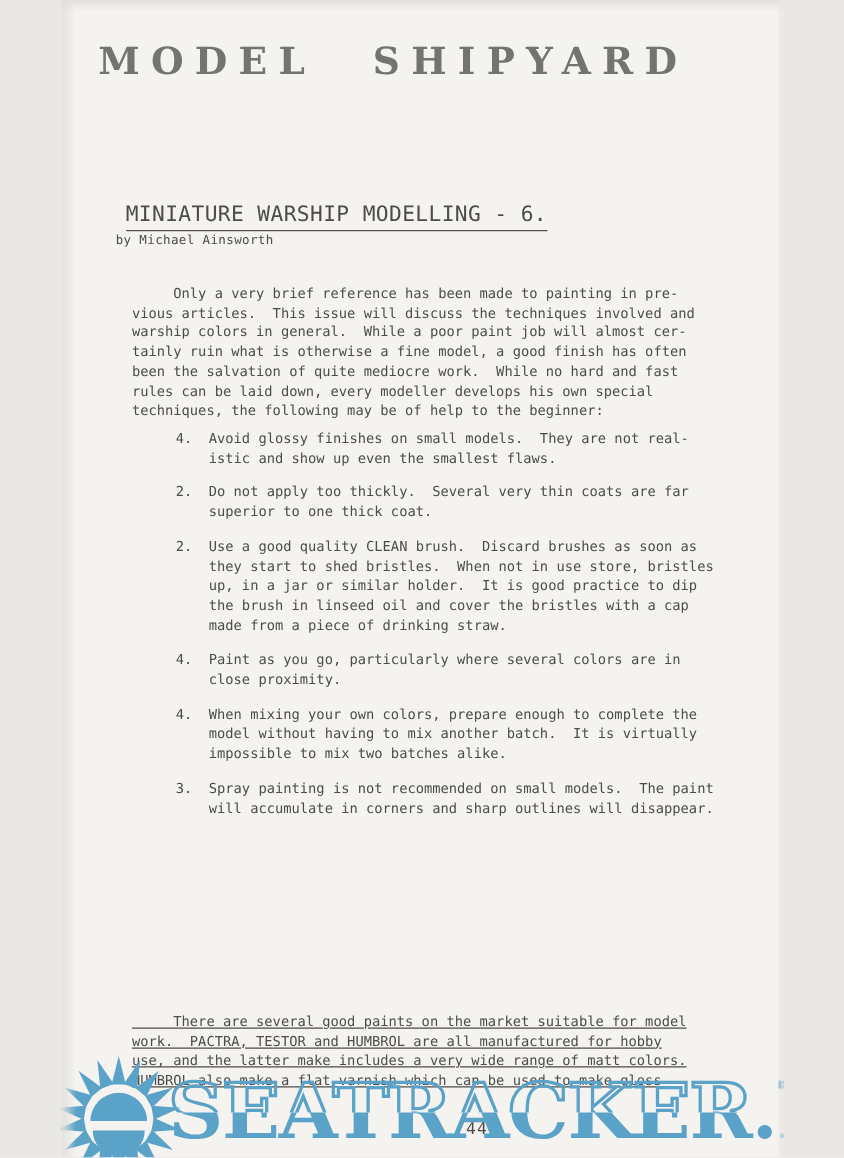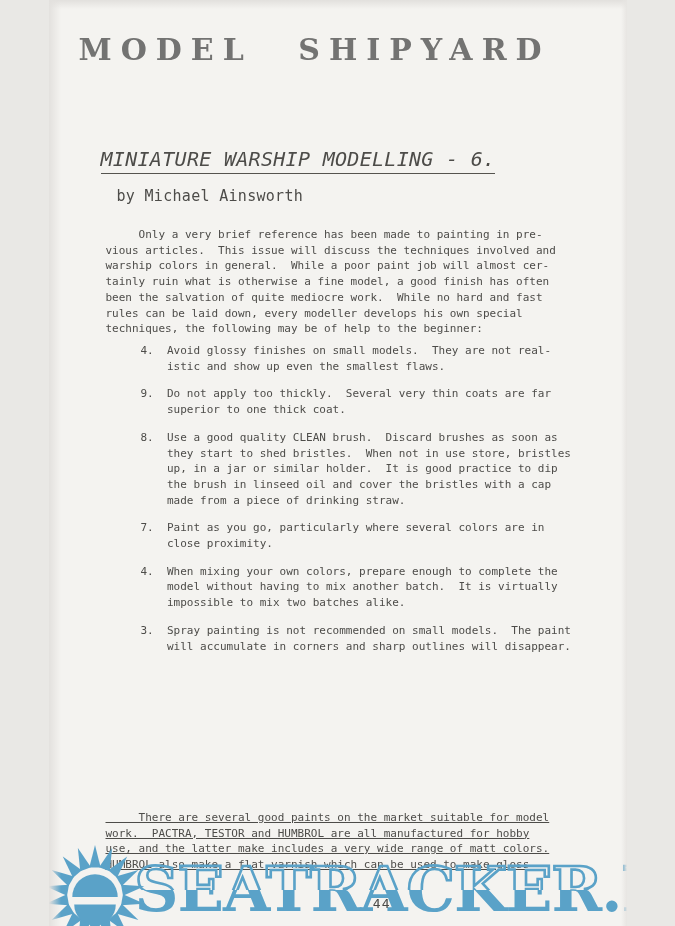--- a/index.html
+++ b/index.html
@@ -14,24 +14,24 @@
   .edge-right{top:0;right:0;bottom:0;width:6px;background:linear-gradient(270deg,#e7e5e2,rgba(231,229,226,0));}
 
   .masthead{
     position:absolute;left:30px;top:32px;z-index:1;margin:0;
     font-family:"DejaVu Serif","Liberation Serif",serif;font-weight:700;
     font-size:30px;letter-spacing:9px;word-spacing:26px;color:#737372;
   }
   .divider{position:absolute;left:583px;top:96px;width:1px;height:772px;background:rgba(90,85,80,.12);z-index:0;}
 
   .article-title{
-    position:absolute;left:52px;top:147px;z-index:1;
-    font-size:20px;letter-spacing:.3px;border-bottom:1.6px solid #55544f;padding-bottom:2px;font-style:italic;
-  }
-  .byline{position:absolute;left:68px;top:187px;z-index:1;font-size:15px;letter-spacing:.3px;}
+    position:absolute;left:52px;top:162px;z-index:1;
+    font-size:17px;letter-spacing:.3px;border-bottom:1.6px solid #55544f;padding-bottom:2px;
+  }
+  .byline{position:absolute;left:44px;top:187px;z-index:1;font-size:10px;letter-spacing:.3px;}
 
   pre.mono{margin:0;white-space:pre;font-family:"DejaVu Sans Mono",monospace;font-size:11px;line-height:15.7px;color:#4d4c49;}
   .intro{position:absolute;left:57px;top:227px;z-index:1;}
   .tips{position:absolute;left:92px;top:343px;z-index:1;}
   .tips pre.tip{margin:0 0 12px 0;}
   .closing{position:absolute;left:57px;top:810px;z-index:1;text-decoration:underline;}
 
   .illo{position:absolute;z-index:1;}
   .illo svg{display:block;width:100%;height:100%;}
   .illo-cannon{left:605px;top:25px;width:60px;height:46px;}
@@ -75,28 +75,28 @@
 vious articles.  This issue will discuss the techniques involved and
 warship colors in general.  While a poor paint job will almost cer-
 tainly ruin what is otherwise a fine model, a good finish has often
 been the salvation of quite mediocre work.  While no hard and fast
 rules can be laid down, every modeller develops his own special
 techniques, the following may be of help to the beginner:</pre>
 
   <div class="tips">
       <pre class="mono tip">4.  Avoid glossy finishes on small models.  They are not real-
     istic and show up even the smallest flaws.</pre>
-      <pre class="mono tip">9.  Do not apply too thickly.  Several very thin coats are far
+      <pre class="mono tip">2.  Do not apply too thickly.  Several very thin coats are far
     superior to one thick coat.</pre>
-      <pre class="mono tip">8.  Use a good quality CLEAN brush.  Discard brushes as soon as
+      <pre class="mono tip">2.  Use a good quality CLEAN brush.  Discard brushes as soon as
     they start to shed bristles.  When not in use store, bristles
     up, in a jar or similar holder.  It is good practice to dip
     the brush in linseed oil and cover the bristles with a cap
     made from a piece of drinking straw.</pre>
-      <pre class="mono tip">7.  Paint as you go, particularly where several colors are in
+      <pre class="mono tip">4.  Paint as you go, particularly where several colors are in
     close proximity.</pre>
       <pre class="mono tip">4.  When mixing your own colors, prepare enough to complete the
     model without having to mix another batch.  It is virtually
     impossible to mix two batches alike.</pre>
       <pre class="mono tip">3.  Spray painting is not recommended on small models.  The paint
     will accumulate in corners and sharp outlines will disappear.</pre>
     </div>
 
   <pre class="mono closing">     There are several good paints on the market suitable for model
 work.  PACTRA, TESTOR and HUMBROL are all manufactured for hobby

